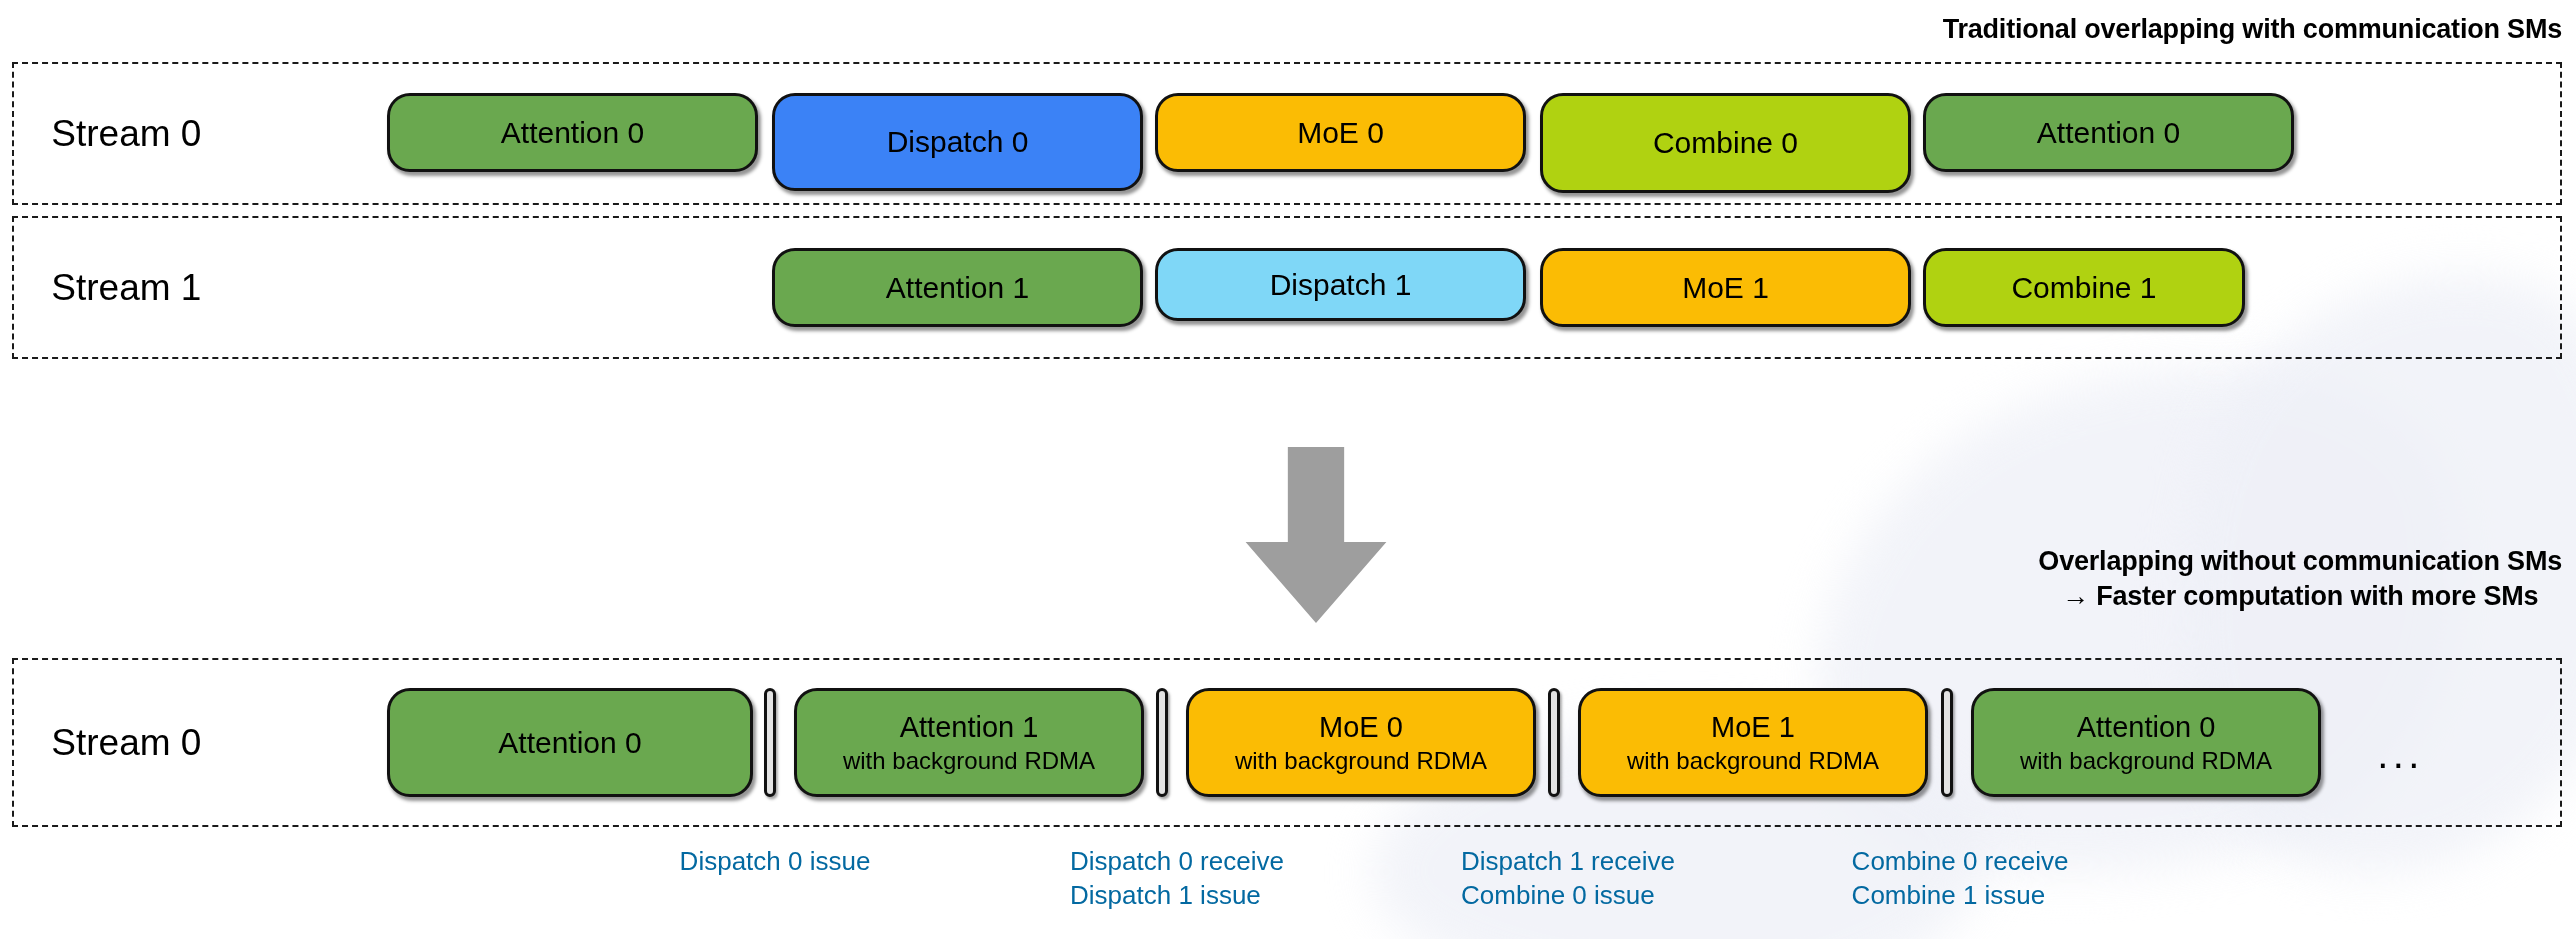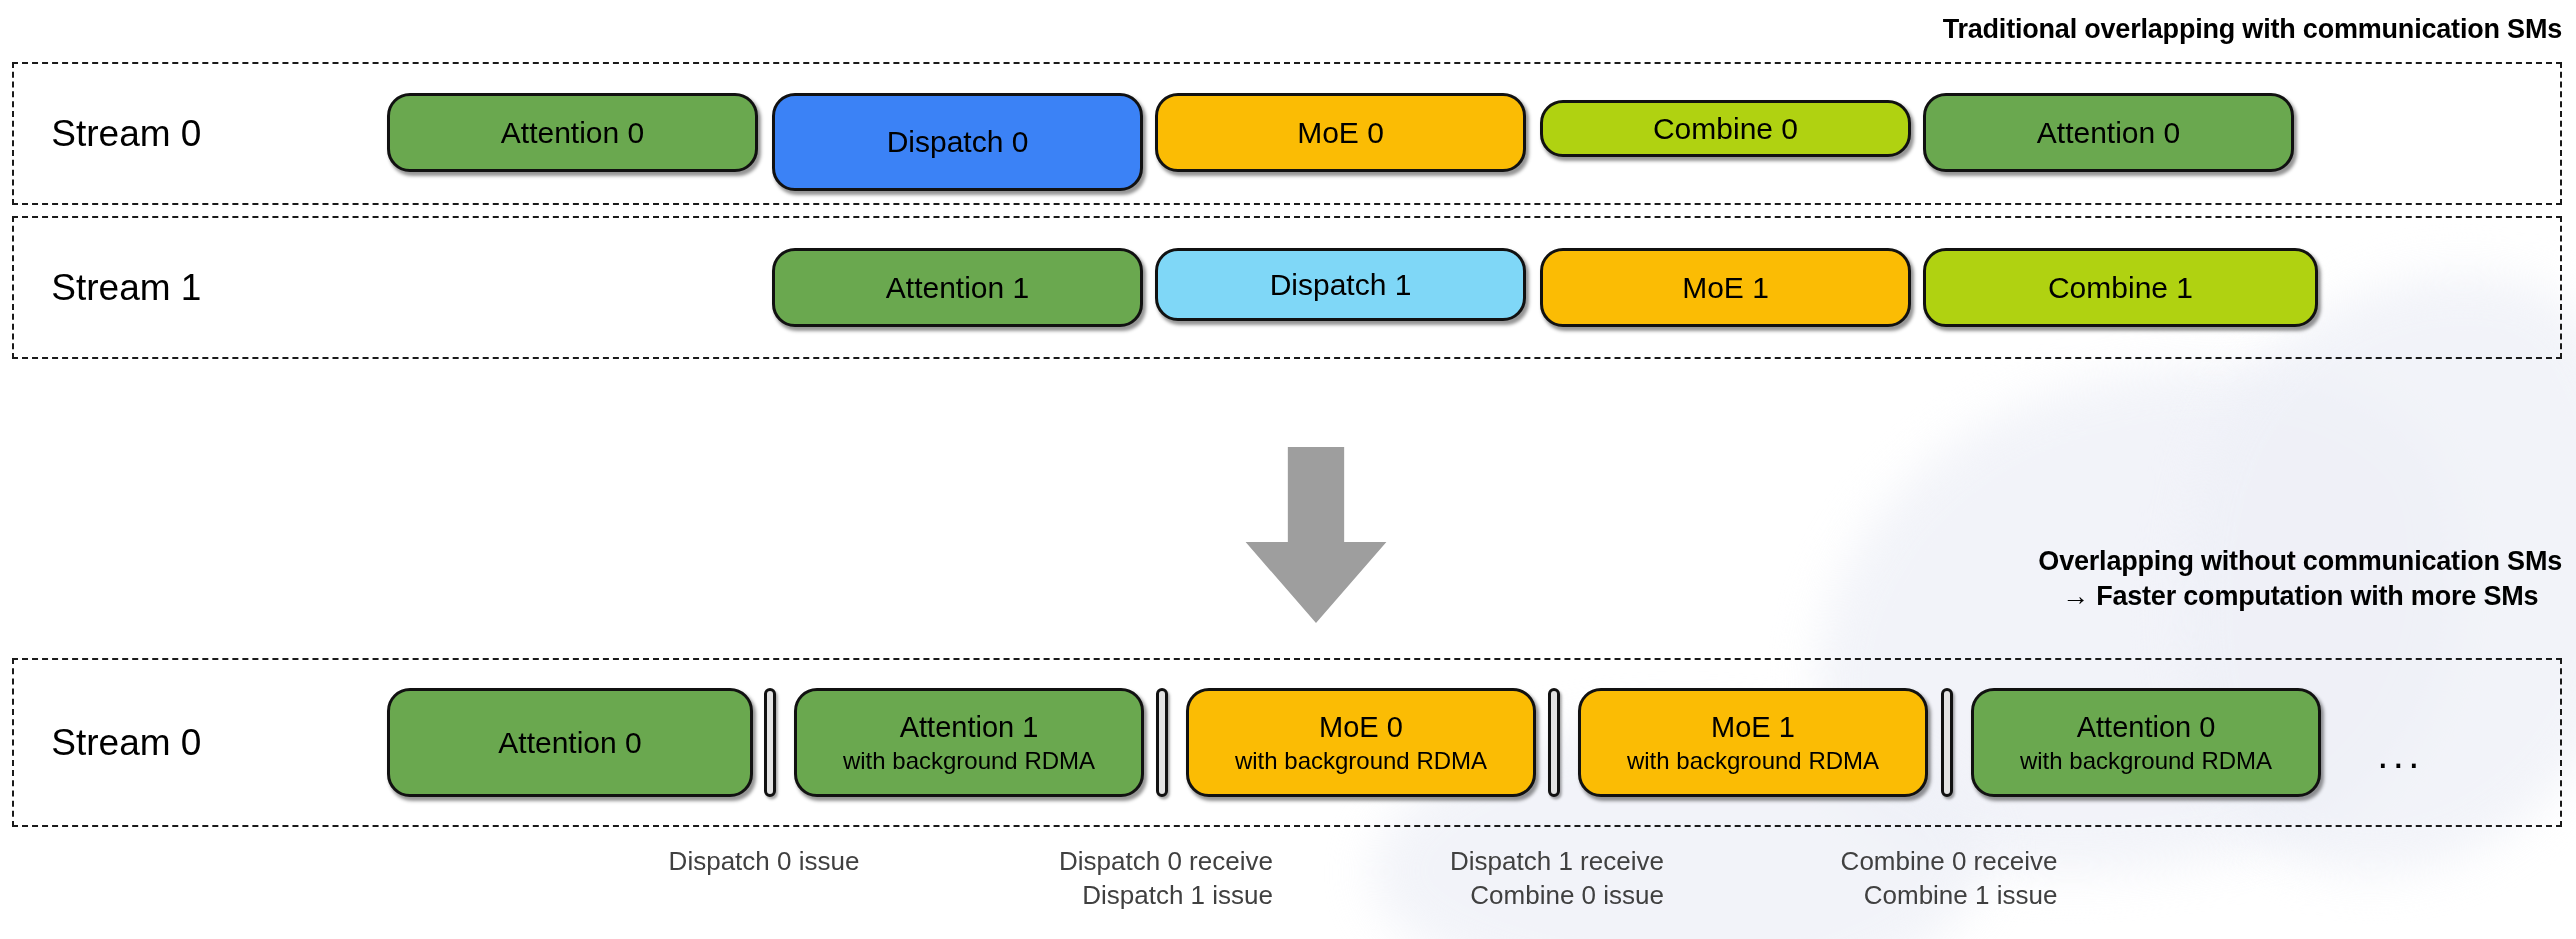--- a/index.html
+++ b/index.html
@@ -145,24 +145,25 @@
     top: 447px;
     width: 176px;
     height: 176px;
   }
 
   
   .caption {
     position: absolute;
     font-size: 26px;
     line-height: 1.3;
-    color: #404040;
-    text-align: right;
+    color: #0369a1;
+    text-align: left;
     white-space: pre-line;
     transform: translateX(-50%);
+    margin-left: 11px;
   }
 </style>
 </head>
 <body>
 
 <div id="stage">
 
   <div class="wm wm-a"></div>
   <div class="wm wm-b"></div>
   <div class="wm wm-c"></div>
@@ -191,36 +192,36 @@
 
 <div class="block" style="left: 387px; top: 93px; width: 371px; height: 79px; background: rgb(106, 168, 79);">
       <div class="title">Attention 0</div>
     </div>
     <div class="block" style="left: 772px; top: 93px; width: 371px; height: 98px; background: #3b82f6;">
       <div class="title">Dispatch 0</div>
     </div>
     <div class="block" style="left: 1155px; top: 93px; width: 371px; height: 79px; background: rgb(251, 188, 4);">
       <div class="title">MoE 0</div>
     </div>
-    <div class="block" style="left: 1540px; top: 93px; width: 371px; height: 57px; background: rgb(176, 210, 17); margin-top: 7px;">
+    <div class="block" style="left: 1540px; top: 93px; width: 371px; height: 100px; background: rgb(176, 210, 17);">
       <div class="title">Combine 0</div>
     </div>
     <div class="block" style="left: 1923px; top: 93px; width: 371px; height: 79px; background: rgb(106, 168, 79);">
       <div class="title">Attention 0</div>
     </div>
     <div class="block" style="left: 772px; top: 248px; width: 371px; height: 79px; background: rgb(106, 168, 79);">
       <div class="title">Attention 1</div>
     </div>
     <div class="block" style="left: 1155px; top: 248px; width: 371px; height: 73px; background: rgb(127, 215, 247);">
       <div class="title">Dispatch 1</div>
     </div>
     <div class="block" style="left: 1540px; top: 248px; width: 371px; height: 79px; background: rgb(251, 188, 4);">
       <div class="title">MoE 1</div>
     </div>
-    <div class="block" style="left: 1923px; top: 248px; width: 395px; height: 79px; background: rgb(176, 210, 17);">
+    <div class="block" style="left: 1923px; top: 248px; width: 322px; height: 79px; background: rgb(176, 210, 17);">
       <div class="title">Combine 1</div>
     </div>
     <div class="block" style="left: 387px; top: 688px; width: 366px; height: 109px; background: rgb(106, 168, 79);">
       <div class="title">Attention 0</div>
     </div>
     <div class="block two-line" style="left: 794px; top: 688px; width: 350px; height: 109px; background: rgb(106, 168, 79);">
       <div class="title">Attention 1</div>
       <div class="sub">with background RDMA</div>
     </div>
     <div class="block two-line" style="left: 1186px; top: 688px; width: 350px; height: 109px; background: rgb(251, 188, 4);">

